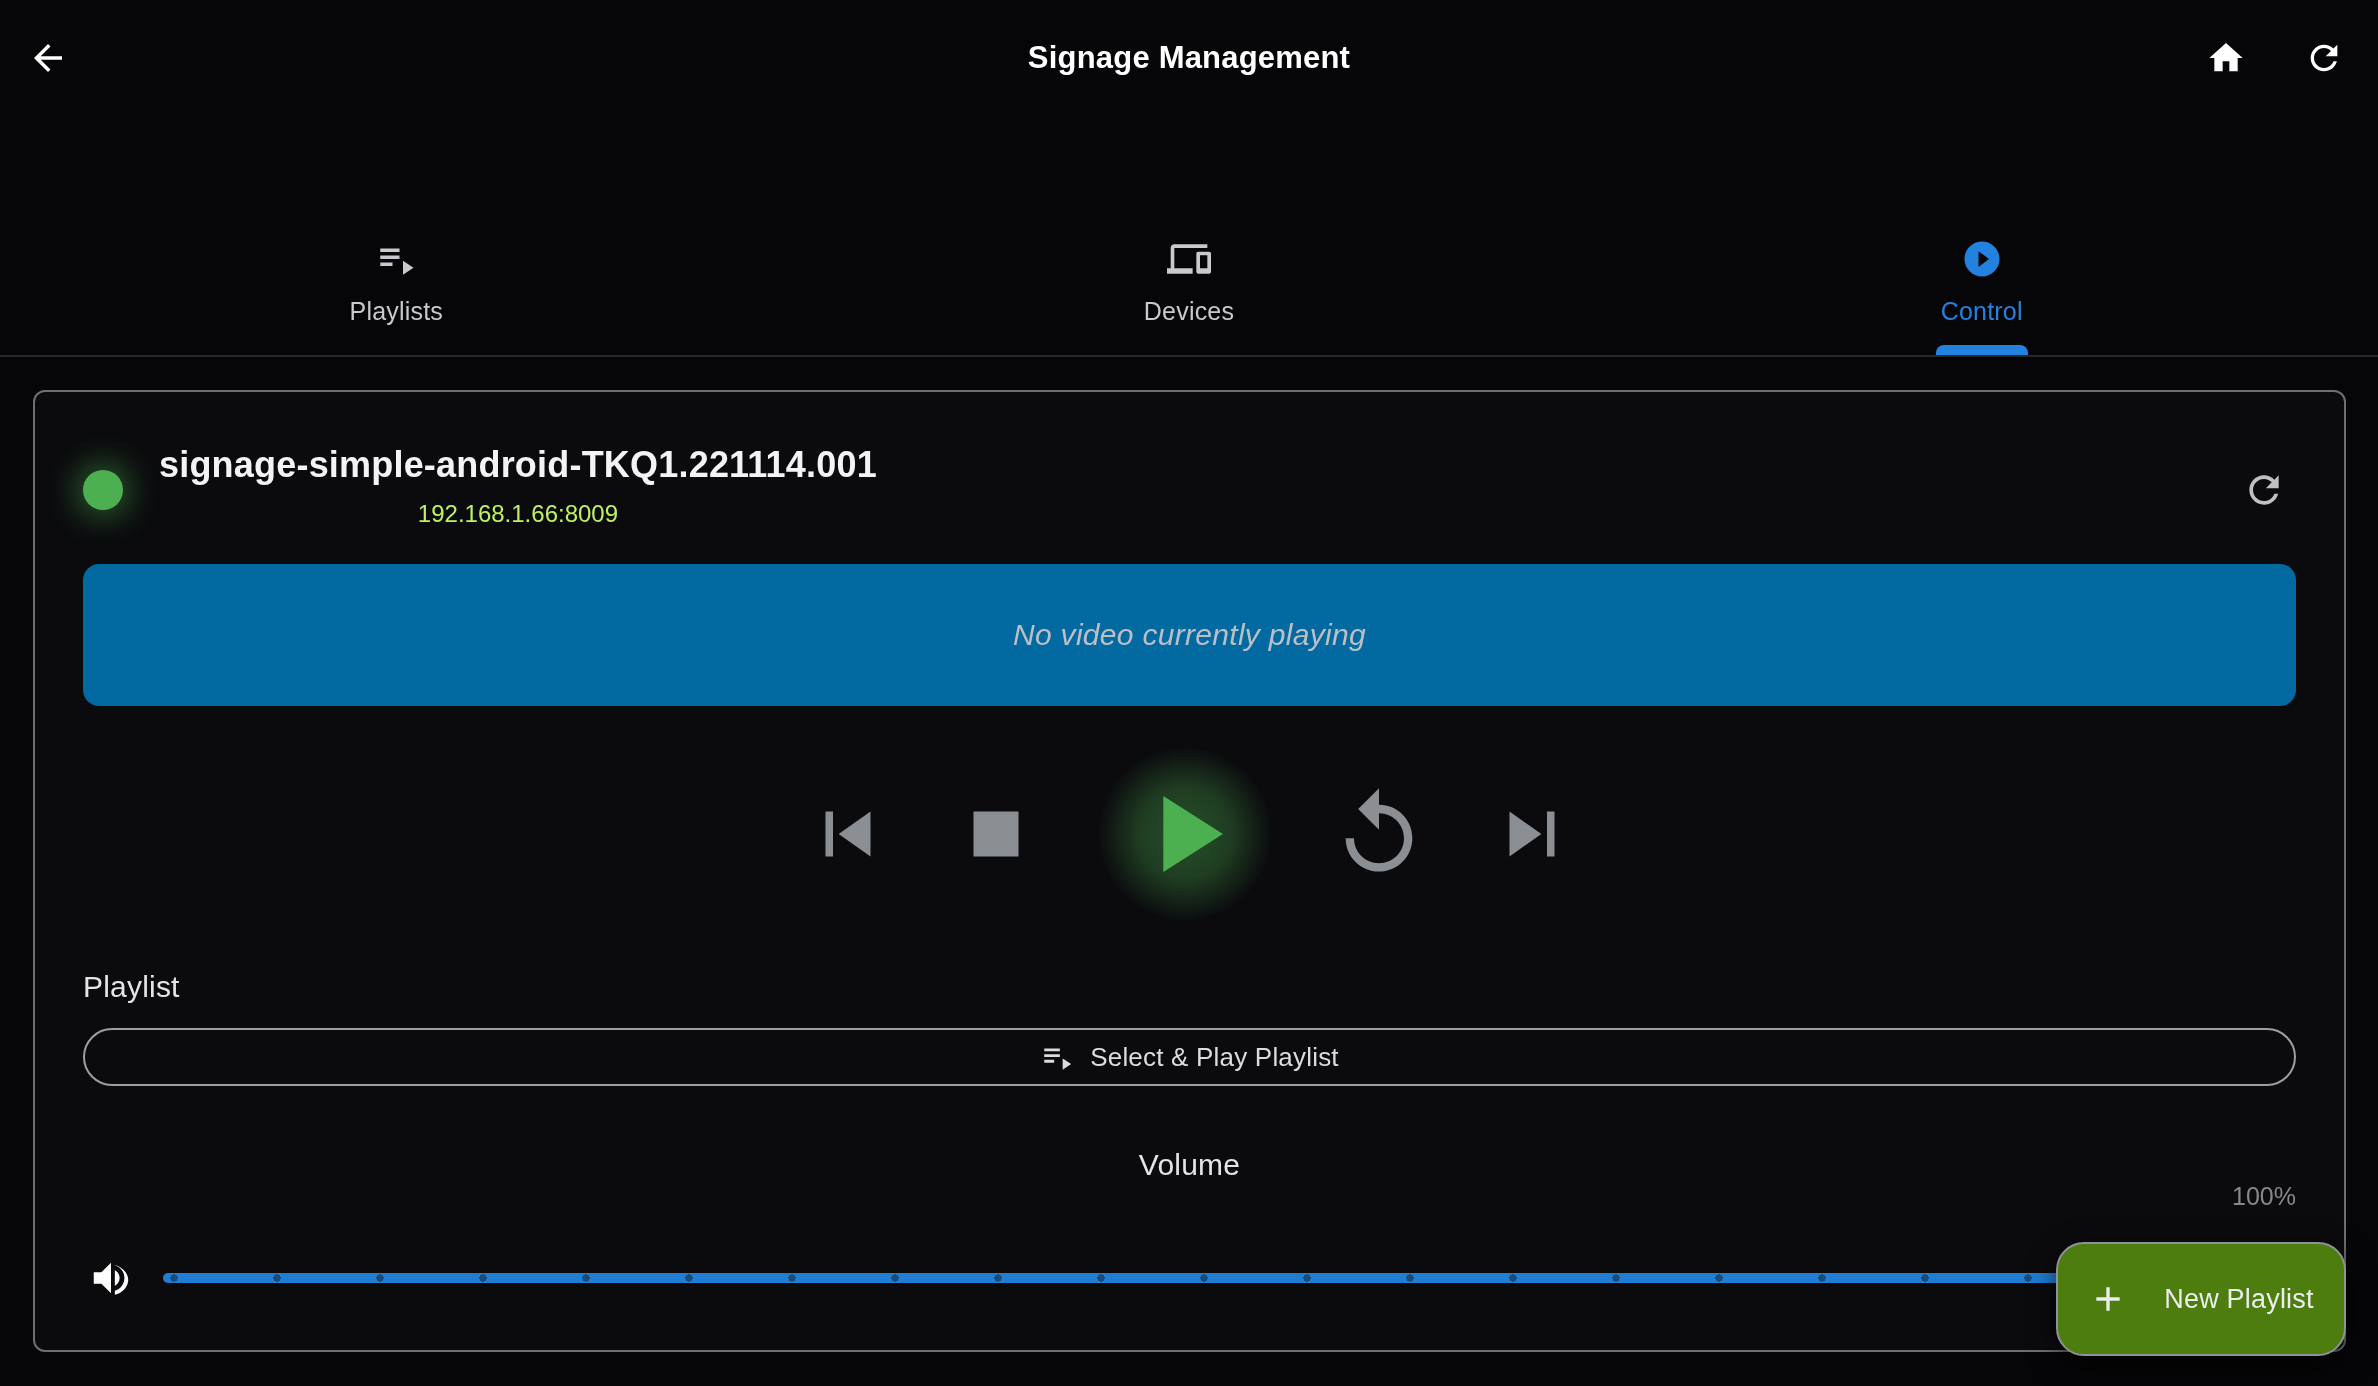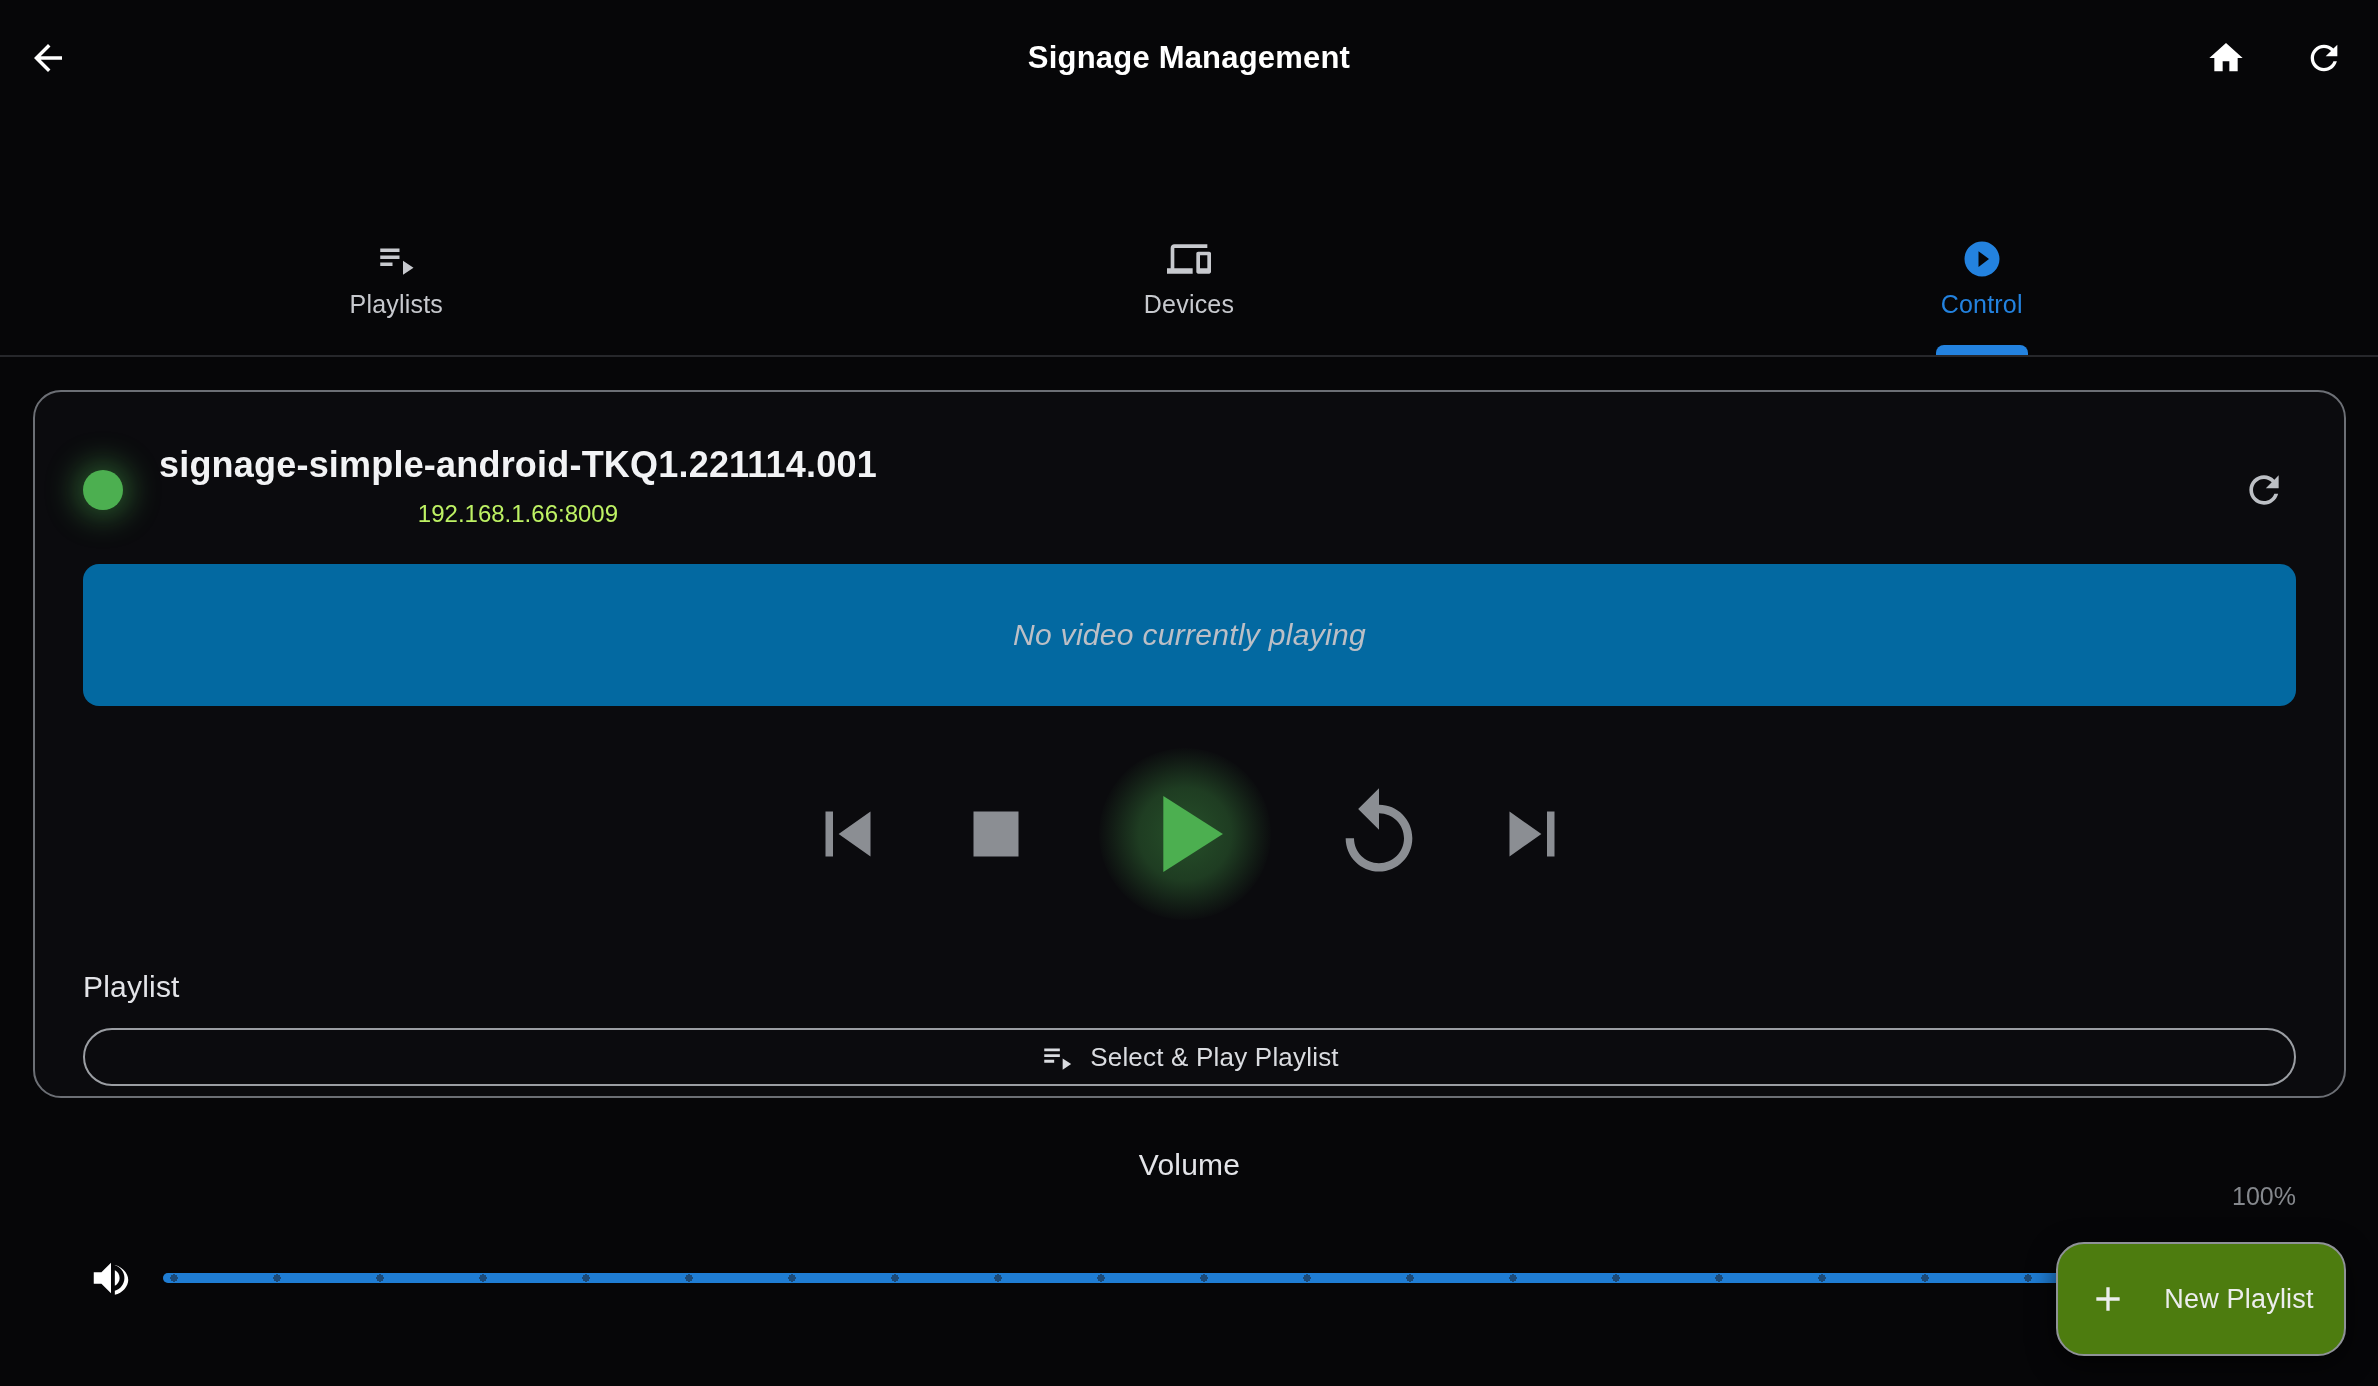--- a/index.html
+++ b/index.html
@@ -10,30 +10,30 @@
   .topbar { position:relative; height:115px; display:flex; align-items:center; }
   .topbar .icon-btn { width:72px; height:72px; display:flex; align-items:center; justify-content:center; cursor:pointer; }
   .back-btn { margin-left:12px; }
   .topbar-title { position:absolute; left:0; right:0; text-align:center;
                   font-size:31px; font-weight:700; letter-spacing:.2px; color:#ffffff; }
   .topbar-right { position:absolute; right:18px; top:0; height:115px; display:flex; align-items:center; gap:26px; }
 
   
   .tabs { display:flex; height:242px; border-bottom:2px solid #26272b; }
   .tab { flex:1; position:relative; display:flex; flex-direction:column; align-items:center;
-         justify-content:flex-start; padding-top:123px; cursor:pointer; }
+         justify-content:flex-start; padding-top:123px; cursor:pointer;gap:7px; }
   .tab .tab-icon { height:42px; display:flex; align-items:center; justify-content:center; }
   .tab .tab-label { margin-top:10px; font-size:25px; color:#c7c9ce; letter-spacing:.2px; }
   .tab.active .tab-label { color:#2382df; }
   .tab-indicator { position:absolute; bottom:0; left:50%; transform:translateX(-50%);
                    width:92px; height:10px; background:#2382df; border-radius:8px 8px 0 0; }
 
   
-  .card { position:absolute; left:33px; top:390px; width:2313px; height:708px;
-          background:#0b0b0e; border:2px solid #6c6f75; border-radius:28px;
+  .card { position:absolute; left:33px; top:390px; width:2313px; height:962px;
+          background:#0b0b0e; border:2px solid #6c6f75; border-radius:12px;
           padding:0 48px; }
 
   .device-header { display:flex; align-items:flex-start; margin-top:52px; }
   .status-dot { width:40px; height:40px; border-radius:50%; background:#4caf50;
                 box-shadow:0 0 30px 8px rgba(76,175,80,.45); margin-top:26px; }
   .device-meta { margin-left:36px; }
   .device-name { font-size:36px; font-weight:700; color:#f2f3f5; letter-spacing:.2px; }
   .device-address { margin-top:14px; font-size:24px; color:#bef264;text-align:center; }
   .header-spacer { flex:1; }
   .card-refresh { width:64px; height:64px; margin-top:14px; display:flex; align-items:center;

